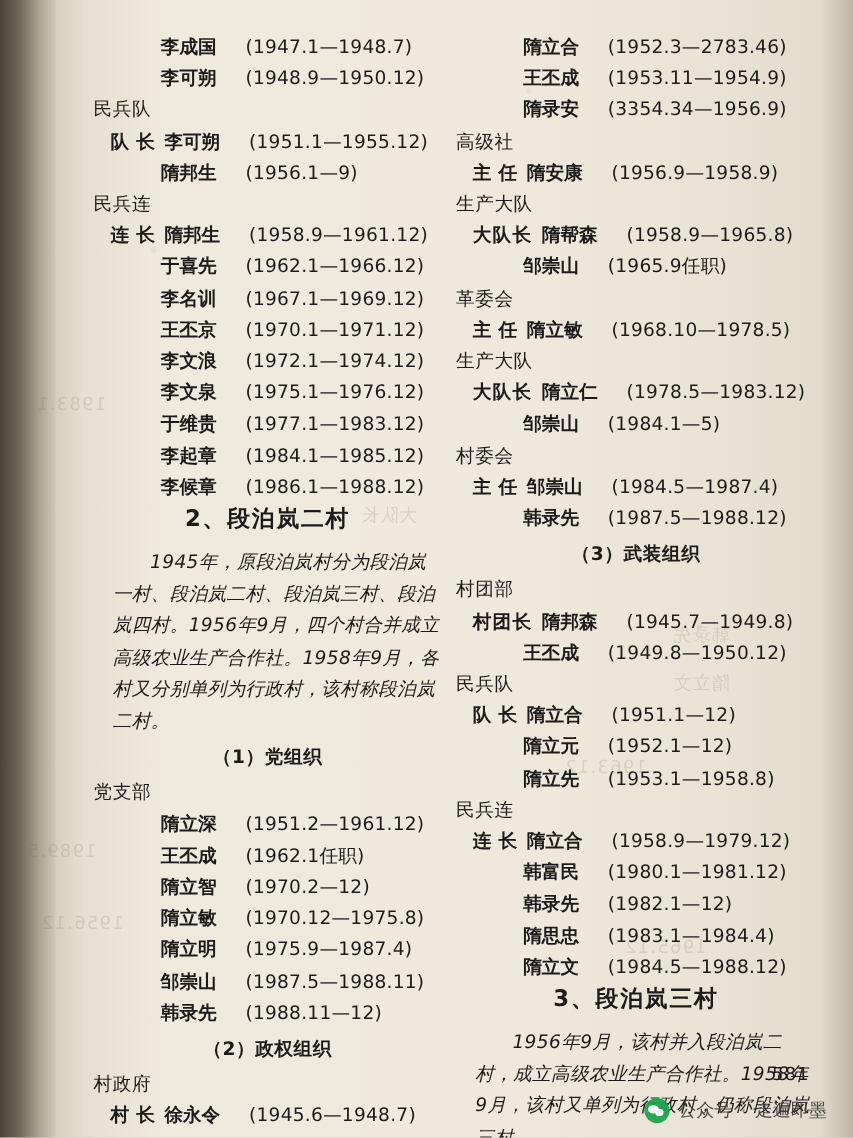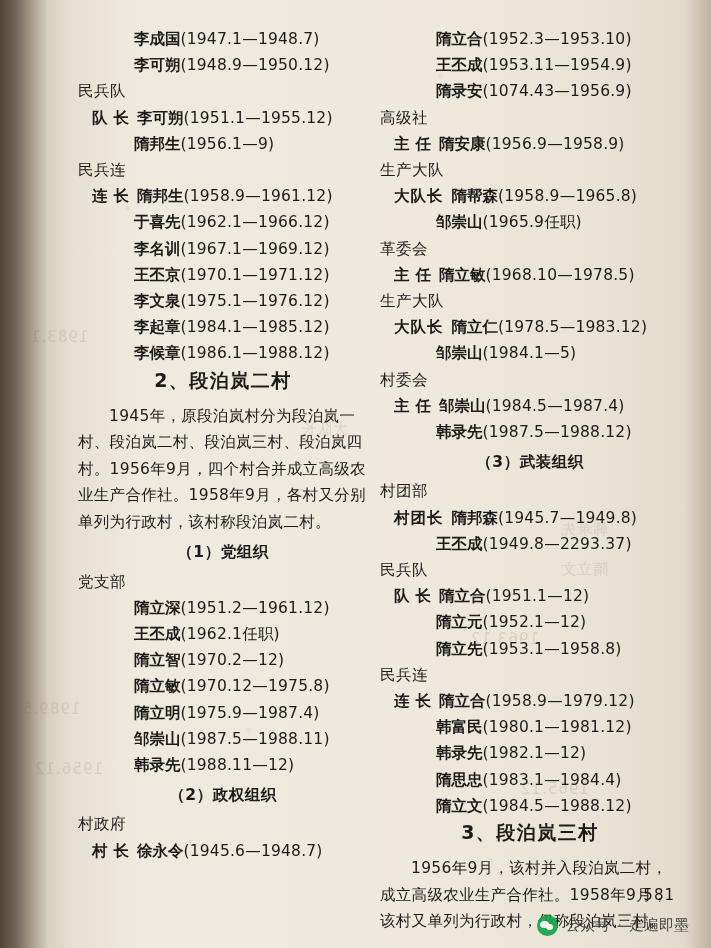--- a/index.html
+++ b/index.html
@@ -77,41 +77,42 @@
   .hang-1  { padding-left: 14px; }
   .hang-3  { padding-left: 56px; }
 
   .role {
     font-weight: bold;
     display: inline-block;
     letter-spacing: 6px;
     margin-right: 2px;
   }
   .name { font-weight: bold; }
-  .term { letter-spacing: .2px; }
+  .term { letter-spacing: .2px; padding-left: 24px; }
 
   .section-head {
     font-weight: bold;
     font-size: 19px;
     text-align: center;
     margin: 0 0 10px 0;
     letter-spacing: 1.5px;
   }
   .sub-head {
     font-weight: bold;
     text-align: center;
     margin: 4px 0 3px 0;
     letter-spacing: .5px;
   }
   .para {
     text-indent: 2em;
     line-height: 26.5px;
-    margin: 2px 0 4px 0;
+    margin: 2px 0 4px 16px;
     white-space: normal;
     letter-spacing: .3px;
+    font-style: italic;
   }
   .group-title {
     font-weight: normal;
     letter-spacing: .5px;
   }
 
   #page-number {
     position: absolute;
     right: 36px;
     top: 886px;
@@ -206,22 +207,30 @@
         </div>
         <div class="row hang-3">
           <span class="name">李名训</span>
           <span class="term">(1967.1—1969.12)</span>
         </div>
         <div class="row hang-3">
           <span class="name">王丕京</span>
           <span class="term">(1970.1—1971.12)</span>
         </div>
         <div class="row hang-3">
+          <span class="name">李文浪</span>
+          <span class="term">(1972.1—1974.12)</span>
+        </div>
+        <div class="row hang-3">
           <span class="name">李文泉</span>
           <span class="term">(1975.1—1976.12)</span>
+        </div>
+        <div class="row hang-3">
+          <span class="name">于维贵</span>
+          <span class="term">(1977.1—1983.12)</span>
         </div>
         <div class="row hang-3">
           <span class="name">李起章</span>
           <span class="term">(1984.1—1985.12)</span>
         </div>
         <div class="row hang-3">
           <span class="name">李候章</span>
           <span class="term">(1986.1—1988.12)</span>
         </div>
         <div class="section-head">2、段泊岚二村</div>
@@ -260,29 +269,29 @@
         <div class="row group-title">村政府</div>
         <div class="row hang-1">
           <span class="role">村长</span>
           <span class="name">徐永令</span>
           <span class="term">(1945.6—1948.7)</span>
         </div>
       </div>
     <div class="col right" id="col-right">
         <div class="row hang-3">
           <span class="name">隋立合</span>
-          <span class="term">(1952.3—1953.10)</span>
+          <span class="term">(1952.3—2783.46)</span>
         </div>
         <div class="row hang-3">
           <span class="name">王丕成</span>
           <span class="term">(1953.11—1954.9)</span>
         </div>
         <div class="row hang-3">
           <span class="name">隋录安</span>
-          <span class="term">(1074.43—1956.9)</span>
+          <span class="term">(3354.34—1956.9)</span>
         </div>
         <div class="row group-title">高级社</div>
         <div class="row hang-1">
           <span class="role">主任</span>
           <span class="name">隋安康</span>
           <span class="term">(1956.9—1958.9)</span>
         </div>
         <div class="row group-title">生产大队</div>
         <div class="row hang-1">
           <span class="role" style="letter-spacing: 1px; margin-right: 8px;">大队长</span>
@@ -321,21 +330,21 @@
         </div>
         <div class="sub-head">（3）武装组织</div>
         <div class="row group-title">村团部</div>
         <div class="row hang-1">
           <span class="role" style="letter-spacing: 1px; margin-right: 8px;">村团长</span>
           <span class="name">隋邦森</span>
           <span class="term">(1945.7—1949.8)</span>
         </div>
         <div class="row hang-3">
           <span class="name">王丕成</span>
-          <span class="term">(1949.8—2293.37)</span>
+          <span class="term">(1949.8—1950.12)</span>
         </div>
         <div class="row group-title">民兵队</div>
         <div class="row hang-1">
           <span class="role">队长</span>
           <span class="name">隋立合</span>
           <span class="term">(1951.1—12)</span>
         </div>
         <div class="row hang-3">
           <span class="name">隋立元</span>
           <span class="term">(1952.1—12)</span>

